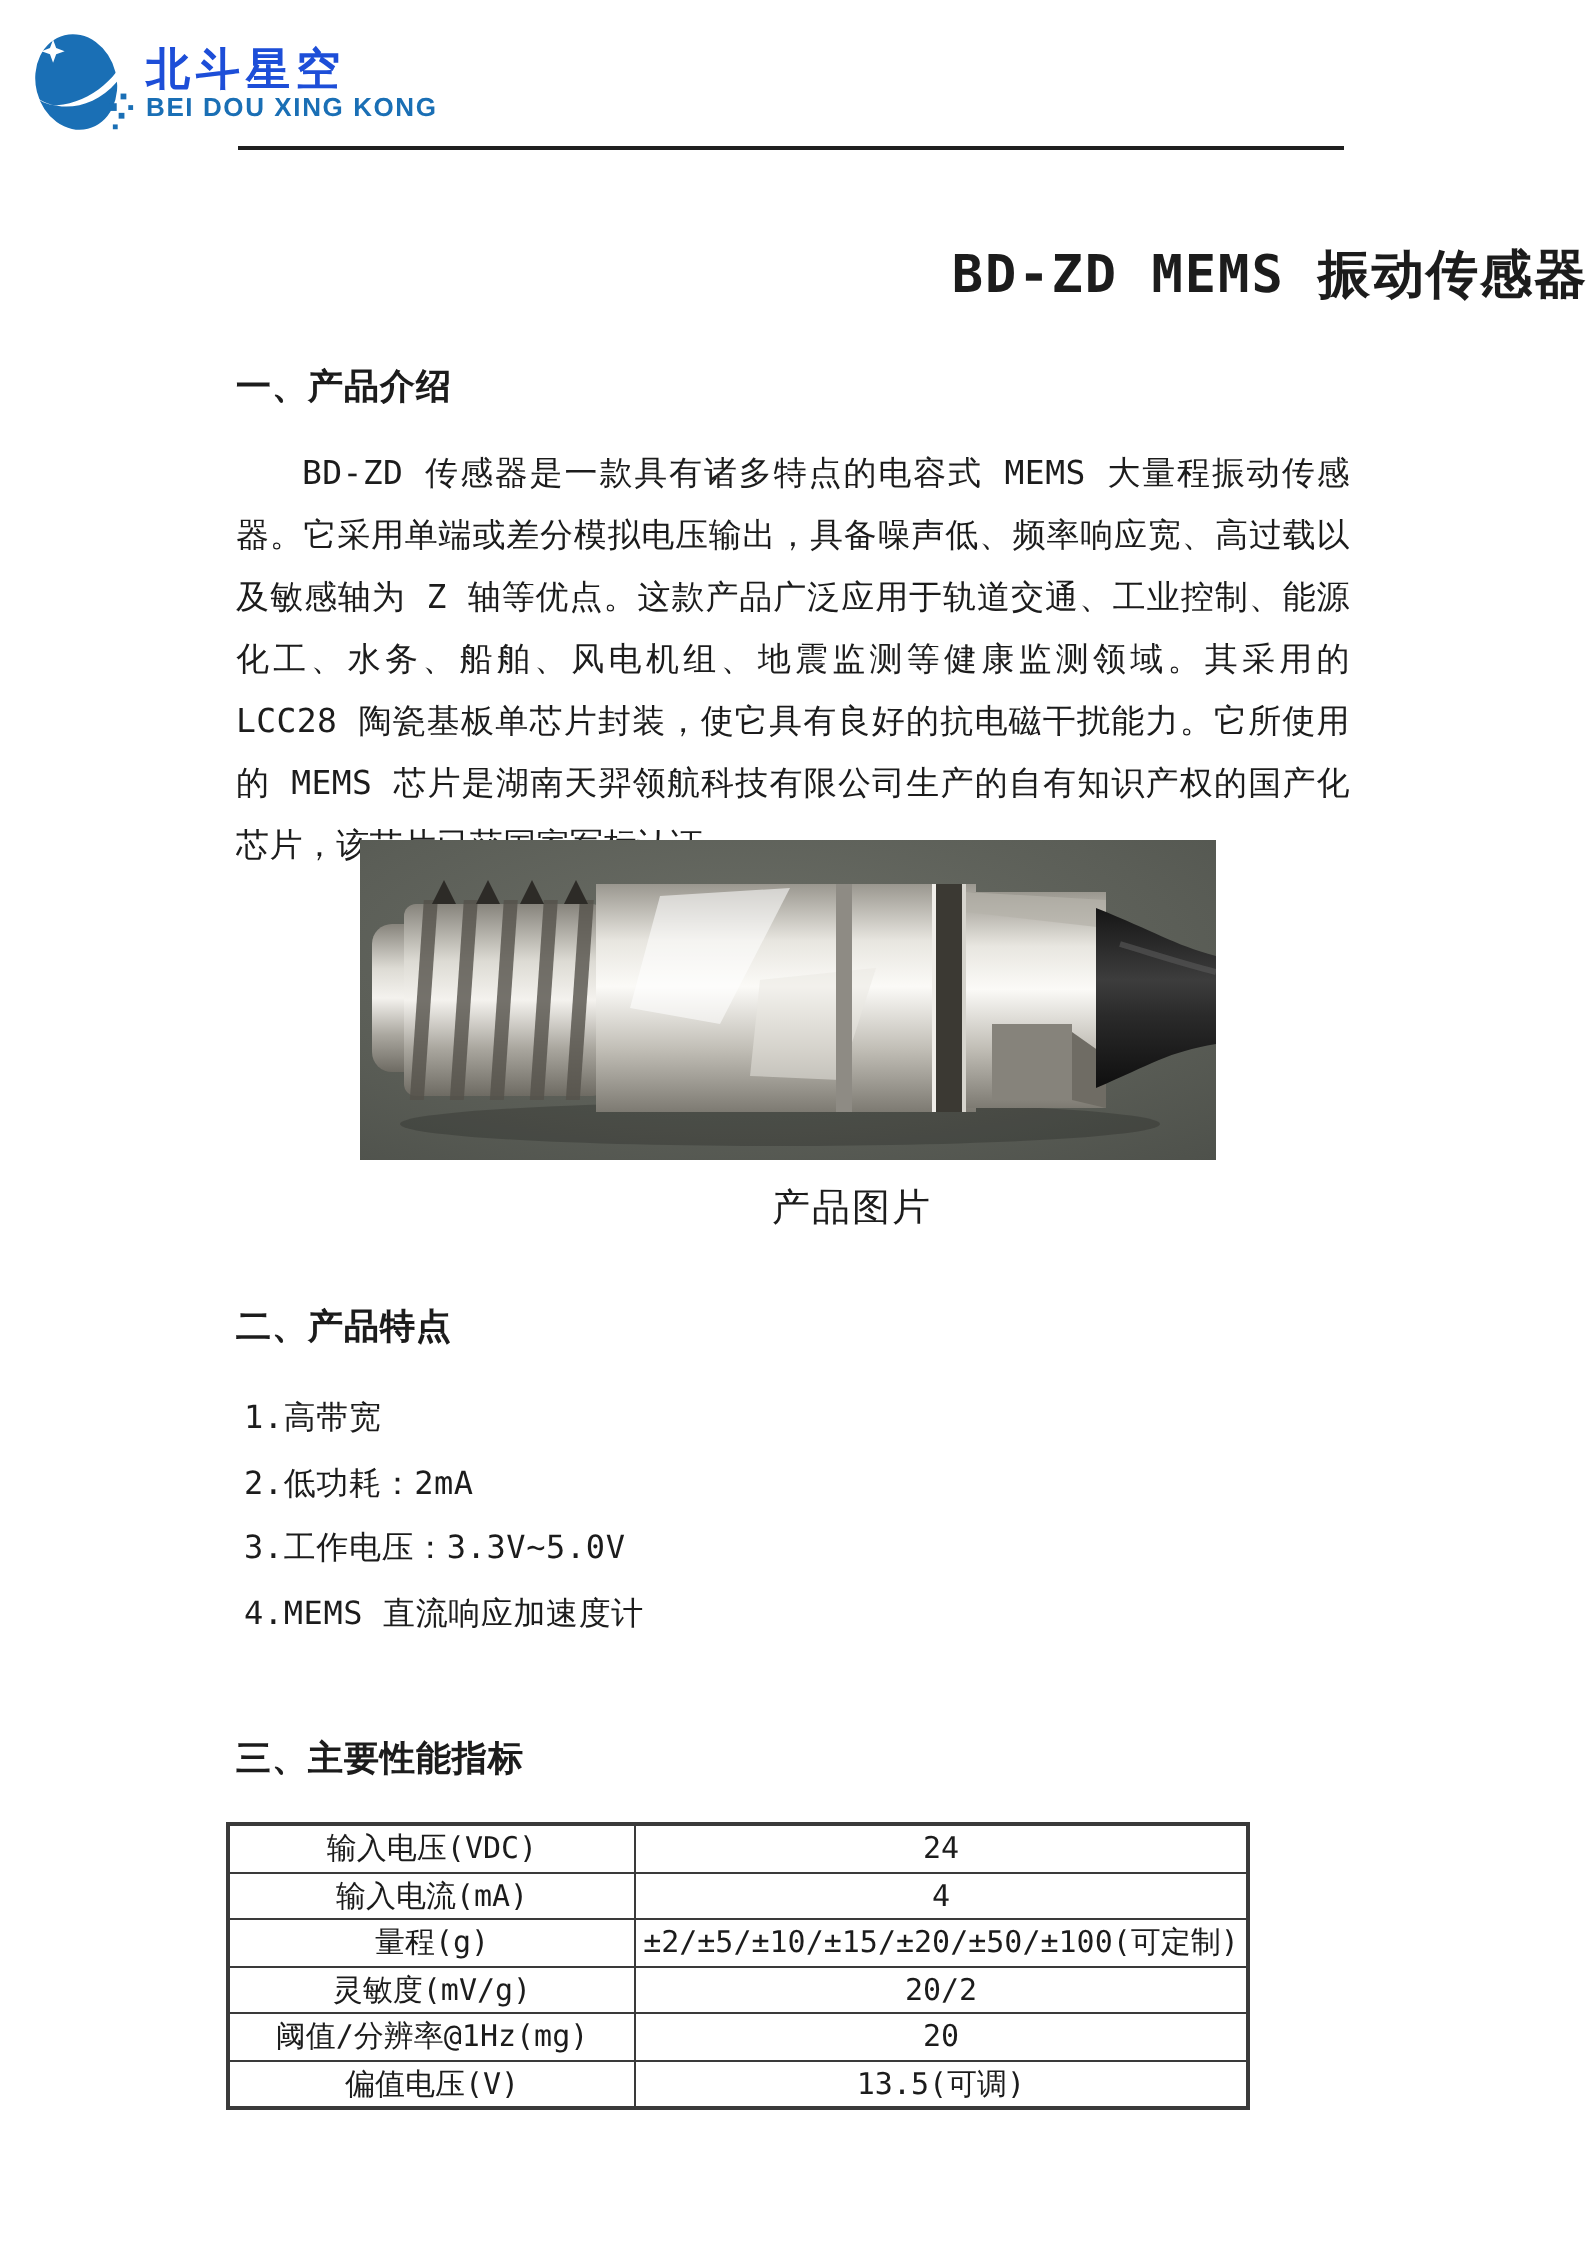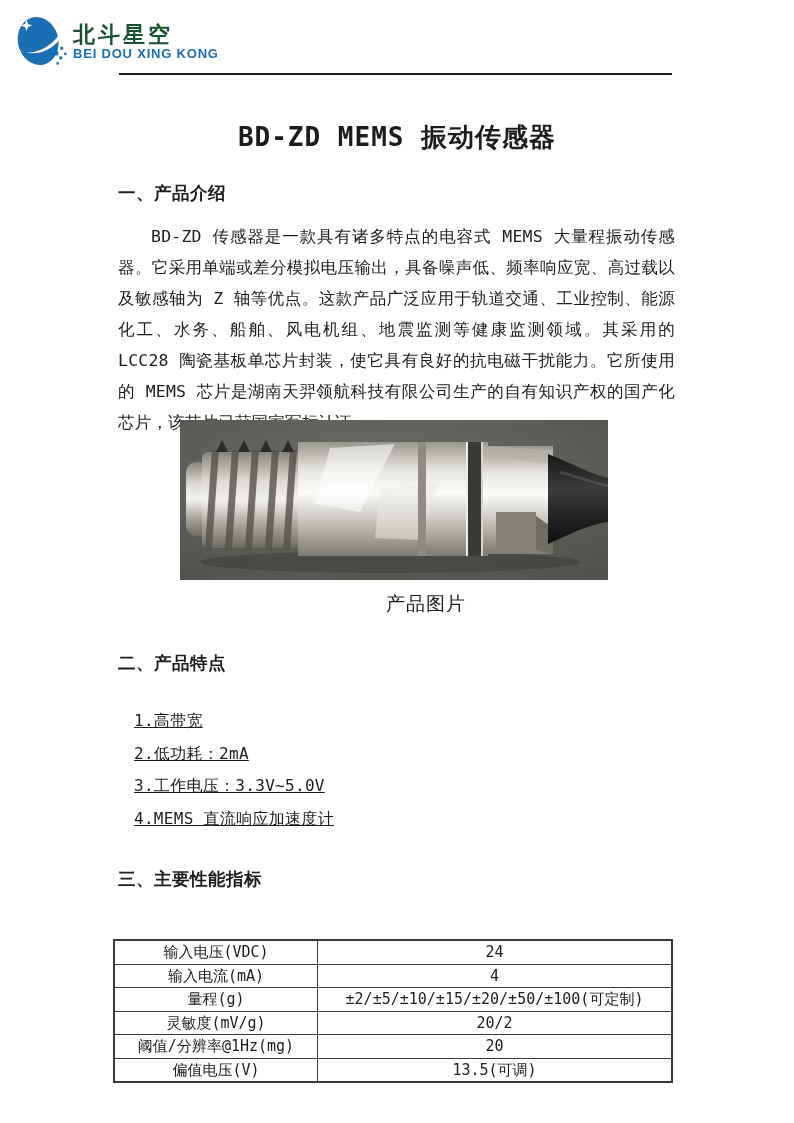--- a/index.html
+++ b/index.html
@@ -12,35 +12,35 @@
     font-family:"DejaVu Sans Mono","Liberation Mono",monospace;
     color:#1c1c1c;
   }
   
   .logo{position:absolute;left:14px;top:12px;display:flex;align-items:center;}
   .logo-icon{width:54px;height:58px;flex:0 0 auto;}
   .logo-text{margin-left:5px;display:flex;flex-direction:column;justify-content:center;}
   .logo-cn{
     font-family:"Liberation Sans","DejaVu Sans",sans-serif;
     font-weight:bold;font-size:22px;line-height:24px;
-    color:#14532d;letter-spacing:3px;white-space:nowrap;
+    color:#1d4ed8;letter-spacing:3px;white-space:nowrap;
   }
   .logo-en{
     font-family:"Liberation Sans","DejaVu Sans",sans-serif;
     font-weight:bold;font-size:13px;line-height:10px;
     color:#1a6fb5;letter-spacing:0.8px;margin-top:2px;white-space:nowrap;
   }
   .header-rule{
     position:absolute;left:119px;top:73px;width:553px;height:0;
     border-top:2px solid #1f1f1f;
   }
   
   .doc-title{
     position:absolute;left:0;top:120px;width:100%;
-    text-align:center;font-size:26px;font-weight:600;letter-spacing:1px;
+    text-align:right;font-size:26px;font-weight:600;letter-spacing:1px;
   }
   
   .sec-head{
     position:absolute;left:118px;
     font-size:17.5px;font-weight:bold;letter-spacing:0.5px;text-align:right;
   }
   .sec1{top:181px;}
   .sec2{top:651px;}
   .sec3{top:867px;}
   
@@ -51,28 +51,27 @@
   }
   
   .figure{position:absolute;left:180px;top:420px;width:428px;height:160px;}
   .figure svg{display:block;width:428px;height:160px;}
   .figure-caption{
     position:absolute;left:0;top:591px;width:100%;
     text-align:center;font-size:19px;font-weight:normal;letter-spacing:1px;margin-left:29px;
   }
   
   .features{position:absolute;left:118px;top:689px;width:557px;
-    list-style:none;margin:16px;padding:0;text-decoration:underline;}
+    list-style:none;margin:4px;padding:0;}
   .features li{height:32.6px;line-height:32.6px;font-size:16px;letter-spacing:0.3px;}
   
   .spec-table{
-    position:absolute;left:113px;top:911px;width:560px;
+    position:absolute;left:113px;top:911px;width:512px;
     border-collapse:collapse;table-layout:fixed;
     font-size:15px;
-    margin-top:28px;
   }
   .spec-table td{
     border:1px solid #3a3a3a;
     height:22.5px;line-height:22.5px;
     text-align:center;vertical-align:middle;
     padding:0 2px;overflow:hidden;white-space:nowrap;
   }
   .spec-table{border:2px solid #3a3a3a;}
   .spec-table .col-param{width:198px;}
 </style>

